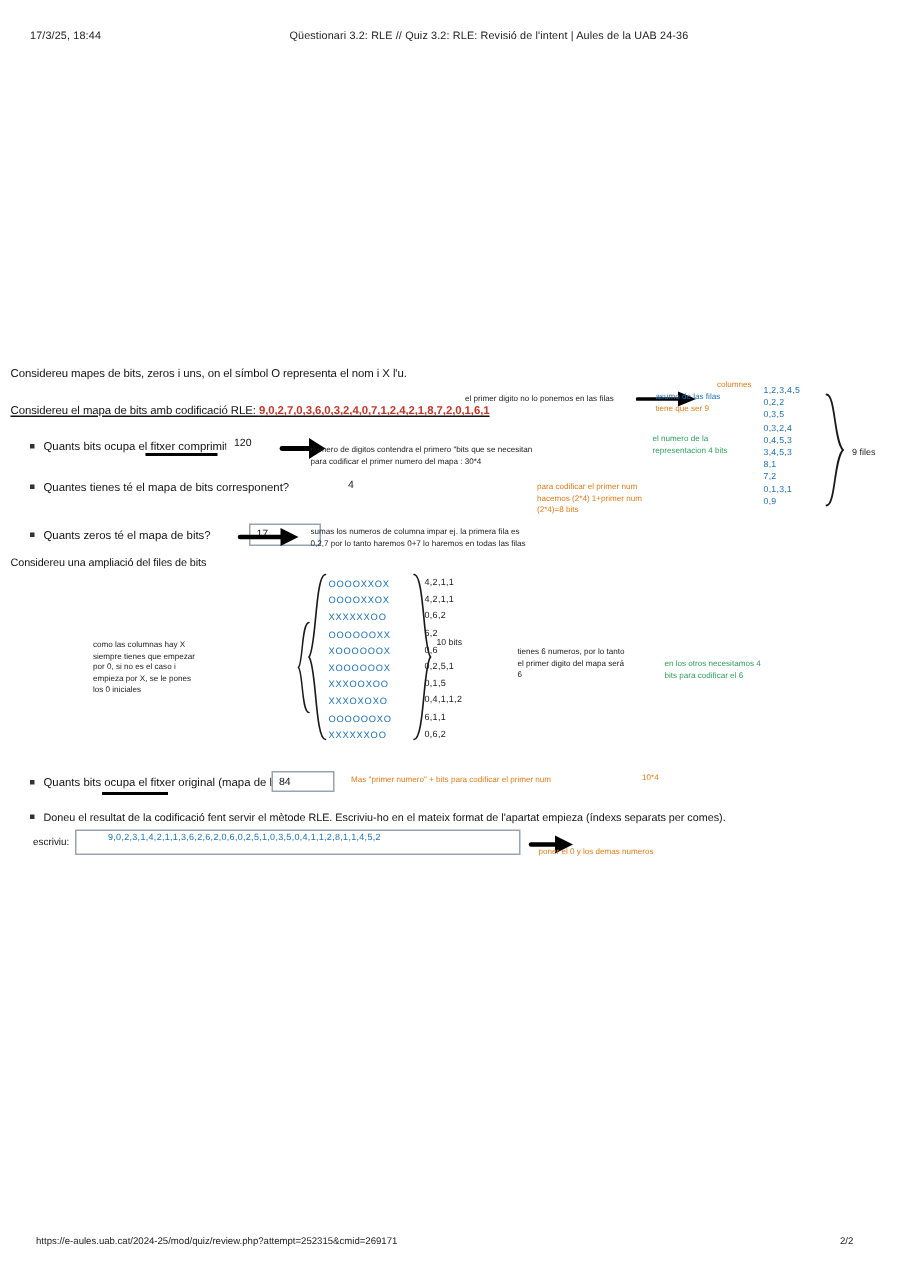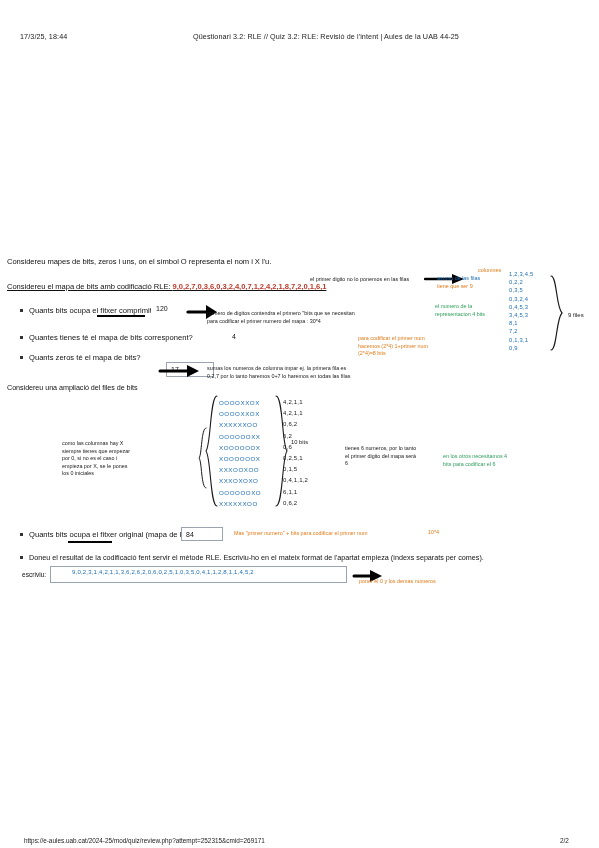--- a/index.html
+++ b/index.html
@@ -13,21 +13,20 @@
     position: relative;
     font-family: "Liberation Sans", sans-serif;
     color: #000000;
     overflow: hidden;
   }
   .page {
     position: absolute;
     inset: 0;
     width: 599px;
     height: 760px;
-    margin-top: 13px;
   }
   .hdr {
     position: absolute;
     top: 19px;
     font-size: 7.2px;
     color: #1a1a1a;
     white-space: nowrap;
     letter-spacing: 0.1px;
   }
   #hdr-date { left: 20px; }
@@ -68,21 +67,21 @@
     display: inline-block;
     width: 3px; height: 3px;
     background: #333;
     vertical-align: middle;
     margin-right: 6px;
     margin-bottom: 1px;
   }
 
   #b1 { left: 20px; top: 293px; }
   #b2 { left: 20px; top: 320px; }
-  #b3 { left: 20px; top: 340px; }
+  #b3 { left: 20px; top: 352px; }
   #b4 { left: 20px; top: 517px; }
   #b5 { left: 20px; top: 540px; }
 
   .ansbox {
     position: absolute;
     border: 1px solid #9aa4b0;
     background: #fff;
     font-size: 7px;
     color: #111;
     display: flex;
@@ -175,21 +174,21 @@
     letter-spacing: 0.2px;
     white-space: nowrap;
   }
 </style>
 </head>
 <body>
 
 <div class="page">
 
   <div class="hdr" id="hdr-date">17/3/25, 18:44</div>
-  <div class="hdr" id="hdr-title">Qüestionari 3.2: RLE // Quiz 3.2: RLE: Revisió de l'intent | Aules de la UAB 44-25</div>
+  <div class="hdr" id="hdr-title">Qüestionari 3.2: RLE // Quiz 3.2: RLE: Revisió de l'intent | Aules de la UAB 24-36</div>
 
   <div class="para" id="q-intro1">Considereu mapes de bits, zeros i uns, on el símbol O representa el nom i X l'u.</div>
   <div class="para" id="q-intro2">
     <span>Considereu el mapa de bits amb codificació RLE: </span><span class="rle-red">9,0,2,7,0,3,6,0,3,2,4,0,7,1,2,4,2,1,8,7,2,0,1,6,1</span>
   </div>
   <div class="para" id="q-intro3">Considereu una ampliació del files de bits</div>
 
   <div class="bullet" id="b1">
     <span class="sq"></span><span>Quants bits ocupa el fitxer comprimit?</span>
   </div>

